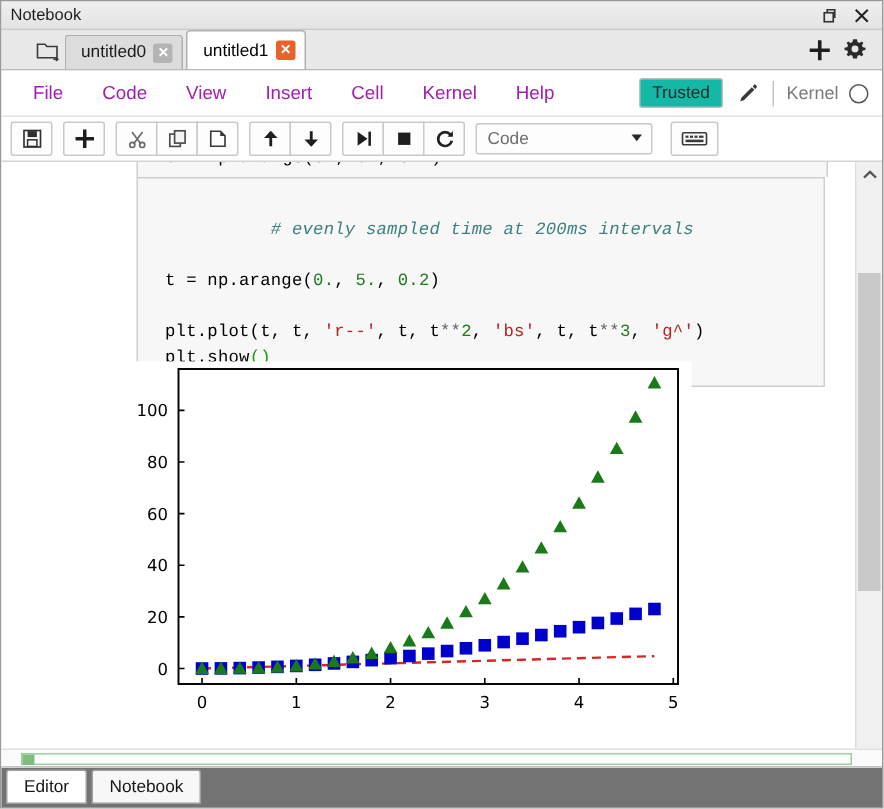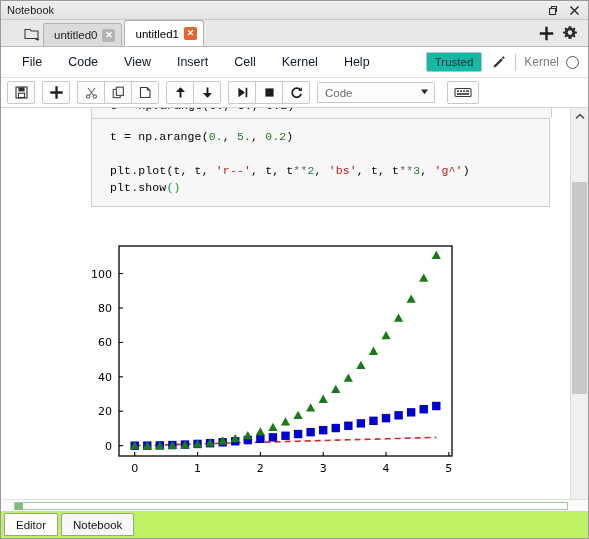--- a/index.html
+++ b/index.html
@@ -32,21 +32,21 @@
   .tabclose{width:13px;height:13px;border-radius:2px;display:flex;align-items:center;
             justify-content:center;font-size:9px;color:#fff;line-height:1;font-weight:bold;}
   .tabclose.grey{background:#b4b4b4;}
   .tabclose.red{background:#e8632a;}
   .tabstrip .spacer{flex:1;}
   .tsbtn{width:24px;height:24px;display:flex;align-items:center;justify-content:center;margin-bottom:1px;}
 
   
   .menubar{height:31px;background:#ffffff;border-bottom:1px solid #e2e2e2;
            display:flex;align-items:center;padding:0 6px 0 8px;box-sizing:border-box;}
-  .menuitem{font-size:12.5px;color:#0f172a;padding:4px 13px;border-radius:2px;}
+  .menuitem{font-size:12.5px;color:#a21caf;padding:4px 13px;border-radius:2px;}
   .menubar .spacer{flex:1;}
   .trusted{font-size:11.5px;color:#2b2b2b;border:1px solid #bdbdbd;background:#14b8a6;
            padding:3px 8px;border-radius:2px;margin-right:7px;}
   .pencil{width:18px;height:18px;display:flex;align-items:center;justify-content:center;}
   .msep{width:1px;height:17px;background:#c5c5c5;margin:0 8px;}
   .kernelname{font-size:12px;color:#7b7b7b;margin-right:7px;}
   .kcircle{width:11px;height:11px;border:1.5px solid #555;border-radius:50%;margin-right:3px;}
 
   
   .toolbar{height:30px;background:#ffffff;border-bottom:1px solid #d4d4d4;
@@ -99,21 +99,21 @@
   .vsbtn.bot{position:absolute;bottom:0;left:0;right:0;}
   .vthumb{position:absolute;left:1px;right:1px;top:74px;height:212px;background:#c8c8c8;}
 
   .hscrollbar{position:absolute;left:0;right:0;bottom:27px;height:11px;background:#fafafa;
               border-top:1px solid #e0e0e0;}
   .hsrail{position:absolute;left:13px;right:20px;top:2px;height:8px;border:1px solid #9bcf9b;
           box-sizing:border-box;background:#ffffff;}
   .hsthumb{position:absolute;left:14px;top:3px;width:8px;height:7px;background:#7fbd7f;}
 
   
-  .bottombar{position:absolute;left:0;right:0;bottom:0;height:27px;background:#bef264;
+  .bottombar{position:absolute;left:0;right:0;bottom:0;height:27px;background:#737373;
              border-top:1px solid #d0d0d0;display:flex;align-items:flex-start;padding-left:3px;
              box-sizing:border-box;}
   .btab{height:23px;display:flex;align-items:center;padding:0 11px;font-size:11.5px;
         color:#161616;border:1px solid #9e9e9e;background:#f7f7f7;margin-top:1px;
         border-radius:2px 2px 0 0;box-sizing:border-box;}
   .btab.active{background:#ffffff;font-weight:normal;}
   .btab+.btab{margin-left:3px;}
 </style>
 </head>
 <body>
@@ -288,20 +288,23 @@
   </div>
 
   <div class="nbwrap">
     <div class="nbscroll">
 
       <div class="cellclip">
         <div class="clipline">t = np.arange(0., 5., 0.2)</div>
       </div>
 
       <div class="codecell">
+        <div class="codeline">
+          <span class="cm"># evenly sampled time at 200ms intervals</span>
+        </div>
         <div class="codeline"><span>t = np.arange(</span><span class="num">0.</span><span>, </span><span class="num">5.</span><span>, </span><span class="num">0.2</span><span>)</span></div>
         <div class="codeline blank"></div>
         <div class="codeline"><span>plt.plot(t, t, </span><span class="str">'r--'</span><span>, t, t</span><span class="op">**</span><span class="num">2</span><span>, </span><span class="str">'bs'</span><span>, t, t</span><span class="op">**</span><span class="num">3</span><span>, </span><span class="str">'g^'</span><span>)</span></div>
         <div class="codeline"><span>plt.show</span><span class="paren">()</span></div>
       </div>
 
       <div class="mousecursor">
         <svg width="14" height="18" viewBox="0 0 14 18">
           <path d="M1 1 L1 13.5 L4.3 10.6 L6.4 15.6 L8.3 14.8 L6.2 9.9 L10.6 9.6 Z" fill="#ffffff" stroke="#000000" stroke-width="1"></path>
         </svg>

